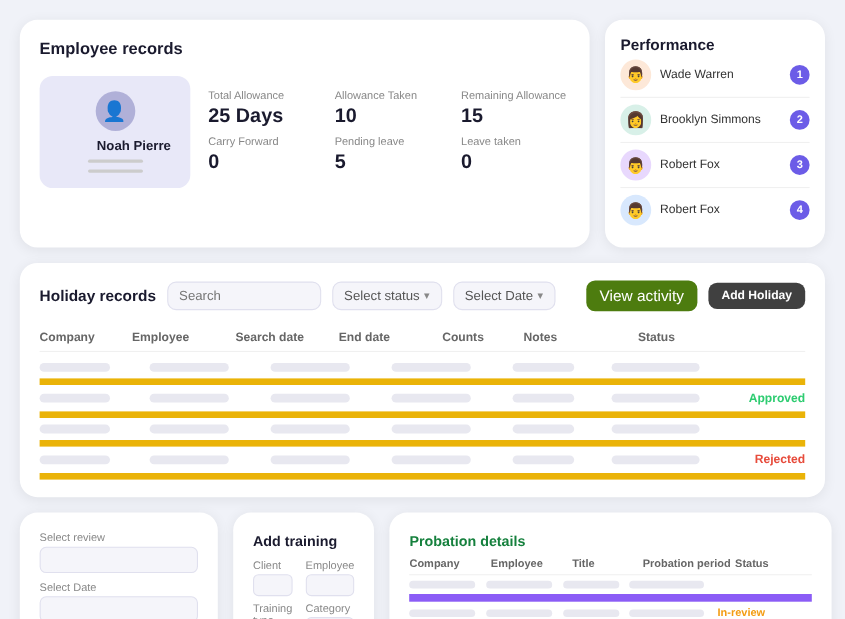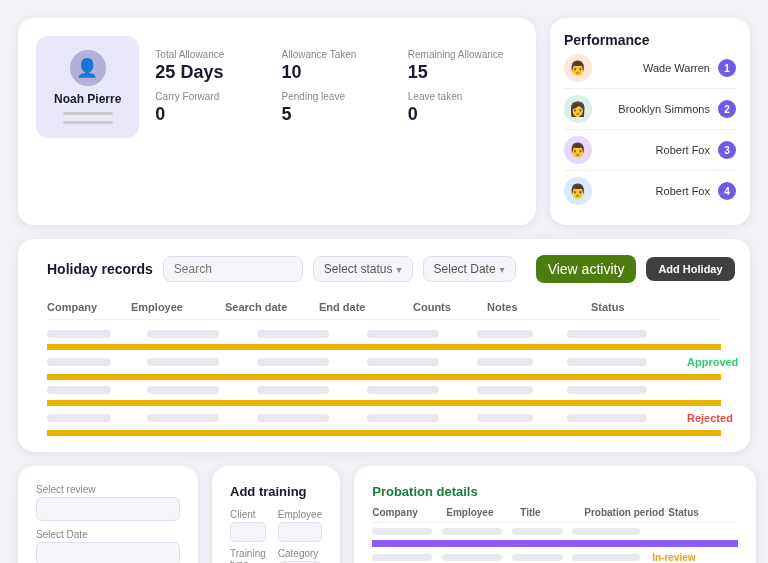--- a/index.html
+++ b/index.html
@@ -66,20 +66,21 @@
       align-items: center;
       justify-content: center;
       color: #fff;
       font-size: 18px;
     }
     .employee-name {
       font-size: 12px;
       font-weight: 600;
       color: #1a1a2e;
       text-align: right;
+      margin-left: 34px;
     }
     .employee-line {
       width: 50px;
       height: 3px;
       background: #ccc;
       border-radius: 2px;
     }
     .stats-grid {
       display: grid;
       grid-template-columns: repeat(3, 1fr);
@@ -122,39 +123,38 @@
       display: flex;
       align-items: center;
       justify-content: center;
       font-size: 14px;
       flex-shrink: 0;
     }
     .perf-name {
       font-size: 11px;
       color: #333;
       flex: 1;
-      text-align: right;
     }
     .perf-rank {
       width: 18px;
       height: 18px;
       border-radius: 50%;
       background: #6c5ce7;
       color: #fff;
       font-size: 10px;
       display: flex;
       align-items: center;
       justify-content: center;
       font-weight: 700;
     }
     
     .holiday-records {
       grid-column: 1 / 3;
       grid-row: 2;
-      padding: 16px 29px;
+      padding: 16px 18px;
     }
     .holiday-header {
       display: flex;
       align-items: center;
       gap: 10px;
       margin-bottom: 12px;
       flex-wrap: nowrap;
     }
     .holiday-title {
       font-weight: 700;
@@ -324,20 +324,21 @@
     .status-inreview { color: #f39c12; font-size: 10px; font-weight: 600; }
 
     .chevron { font-size: 10px; color: #888; }
   </style>
 </head>
 <body>
 
 <div class="dashboard">
 
   <div class="card employee-records">
+    <div class="card-title">Employee records</div>
     <div class="employee-info-row">
       <div class="employee-avatar-card">
         <div class="avatar-circle">👤</div>
         <div class="employee-name">Noah Pierre</div>
         <div class="employee-line"></div>
         <div class="employee-line"></div>
       </div>
       <div class="stats-grid">
         <div class="stat-item">
           <div class="stat-label">Total Allowance</div>

